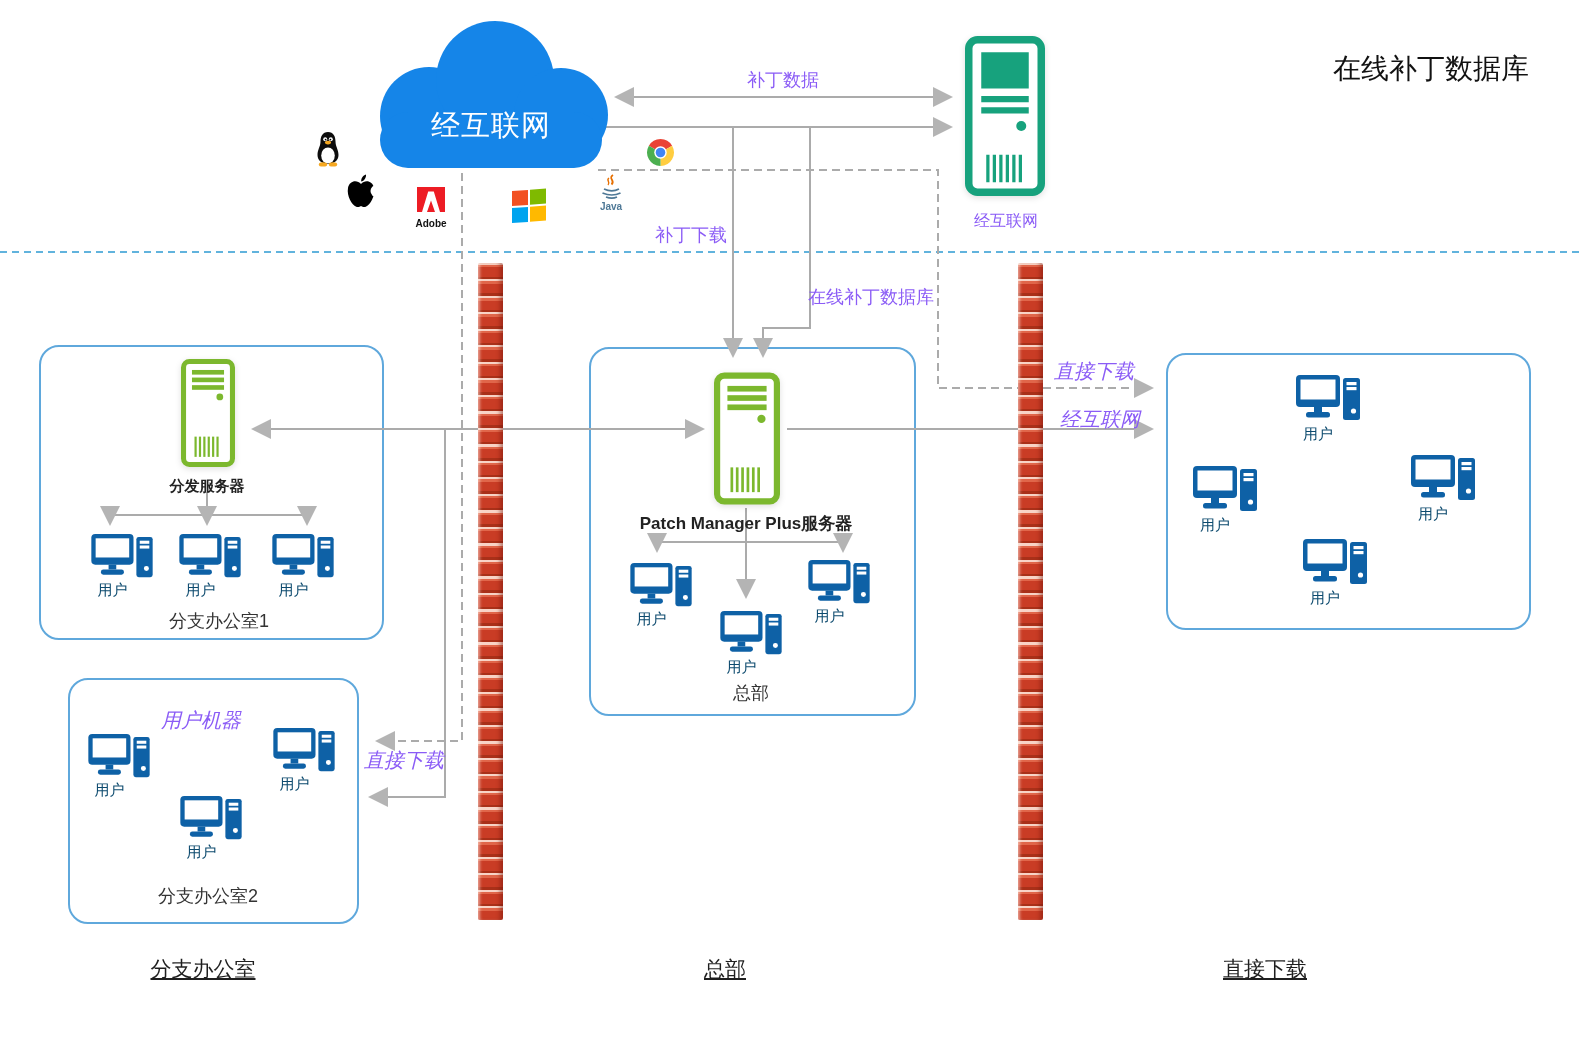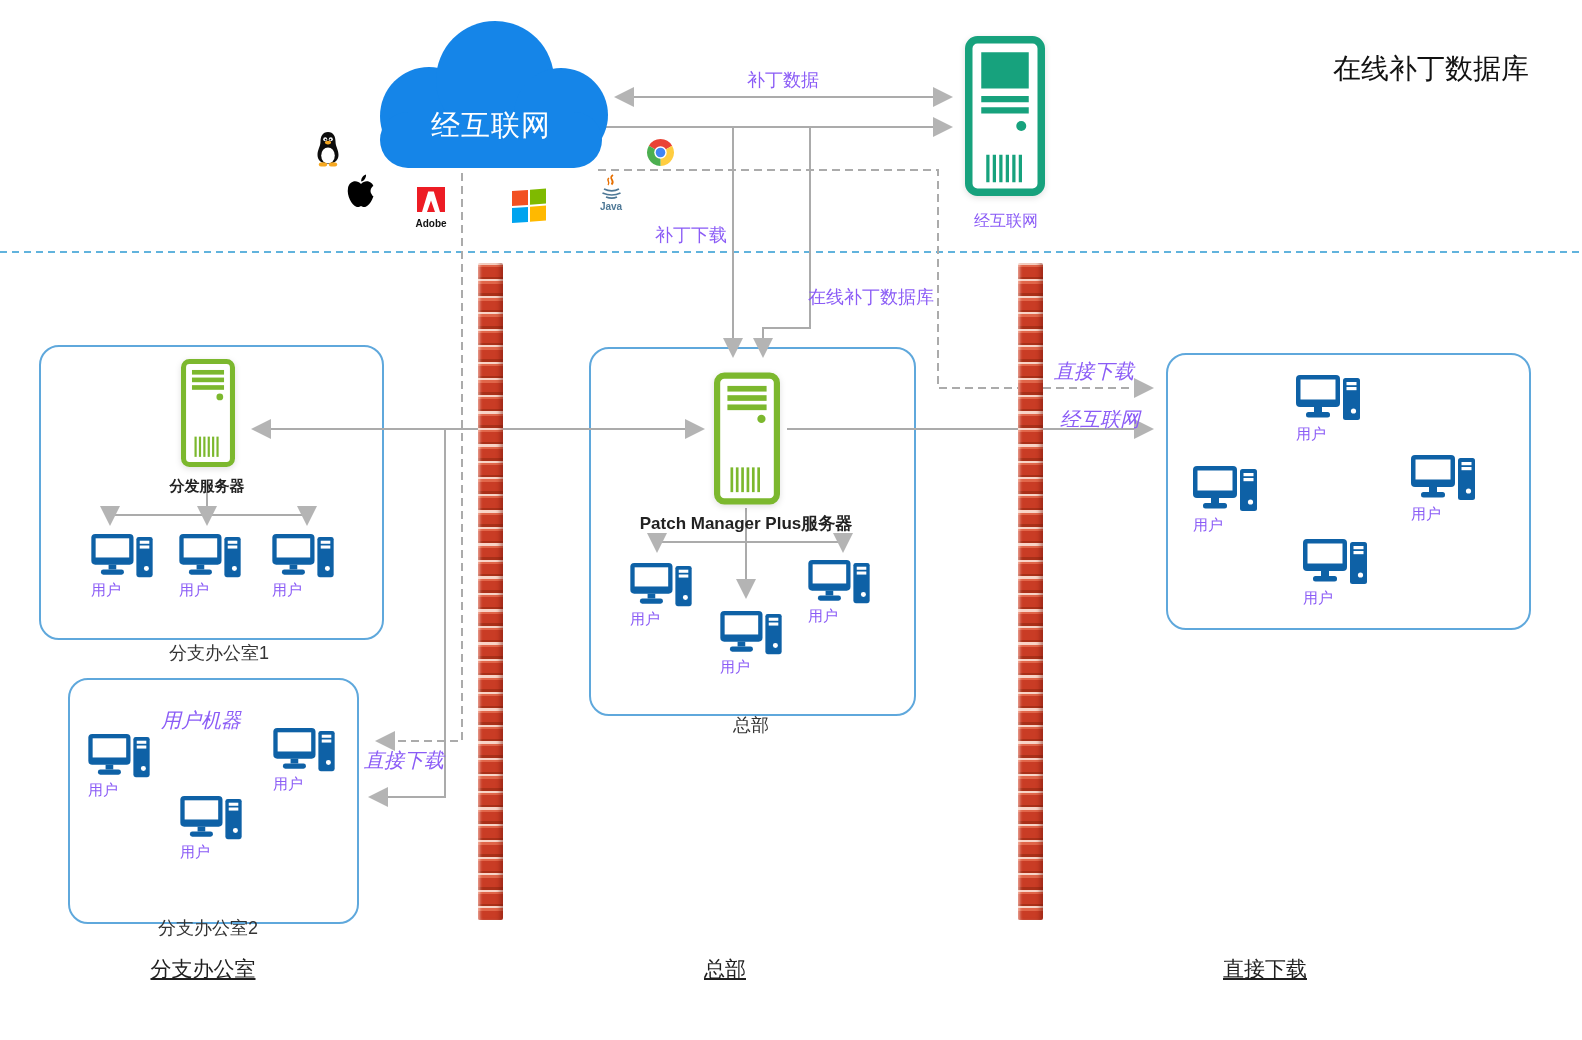--- a/index.html
+++ b/index.html
@@ -10,26 +10,26 @@
   
   .zone{position:absolute;border:2px solid #5fa8dc;border-radius:20px;background:#fff;z-index:1;}
   
   #wires{position:absolute;left:0;top:0;z-index:2;}
   
   .ico,.lbl{position:absolute;z-index:3;}
   .lbl{white-space:nowrap;transform:translateX(-50%);color:#8b5cf6;}
   .lbl.c17{font-size:18px;}
   .lbl.c15{font-size:20px;font-style:italic;}
   .lbl.c16{font-size:16px;}
-  .lbl.cap{font-size:18px;color:#333;margin-top:32px;}
+  .lbl.cap{font-size:18px;color:#333;}
   .lbl.foot{font-size:21px;color:#1f1f1f;text-decoration:underline;}
   .lbl.title{font-size:28px;color:#111;}
   .lbl.srv{font-size:15px;font-weight:600;color:#222;}
   .lbl.pmp{font-size:17px;font-weight:600;color:#222;}
-  .pc-label{position:absolute;z-index:3;font-size:15px;color:#8b5cf6;text-align:left;}
+  .pc-label{position:absolute;z-index:3;font-size:15px;color:#0c4a6e;text-align:center;}
   .cloud-label{position:absolute;z-index:4;color:#fff;font-size:29px;letter-spacing:1px;text-align:center;width:100%;}
   
   .firewall{
     position:absolute;width:25px;height:657px;top:263px;z-index:5;border-radius:2px;
     background:repeating-linear-gradient(180deg,
       #f8d3c6 0 2px,
       #e0664a 2px 4.5px,
       #c93c25 4.5px 14px,
       #a93019 14px 16.5px);
     box-shadow:inset -5px 0 4px -2px rgba(110,20,8,.45), inset 3px 0 3px -1px rgba(255,235,228,.55);

